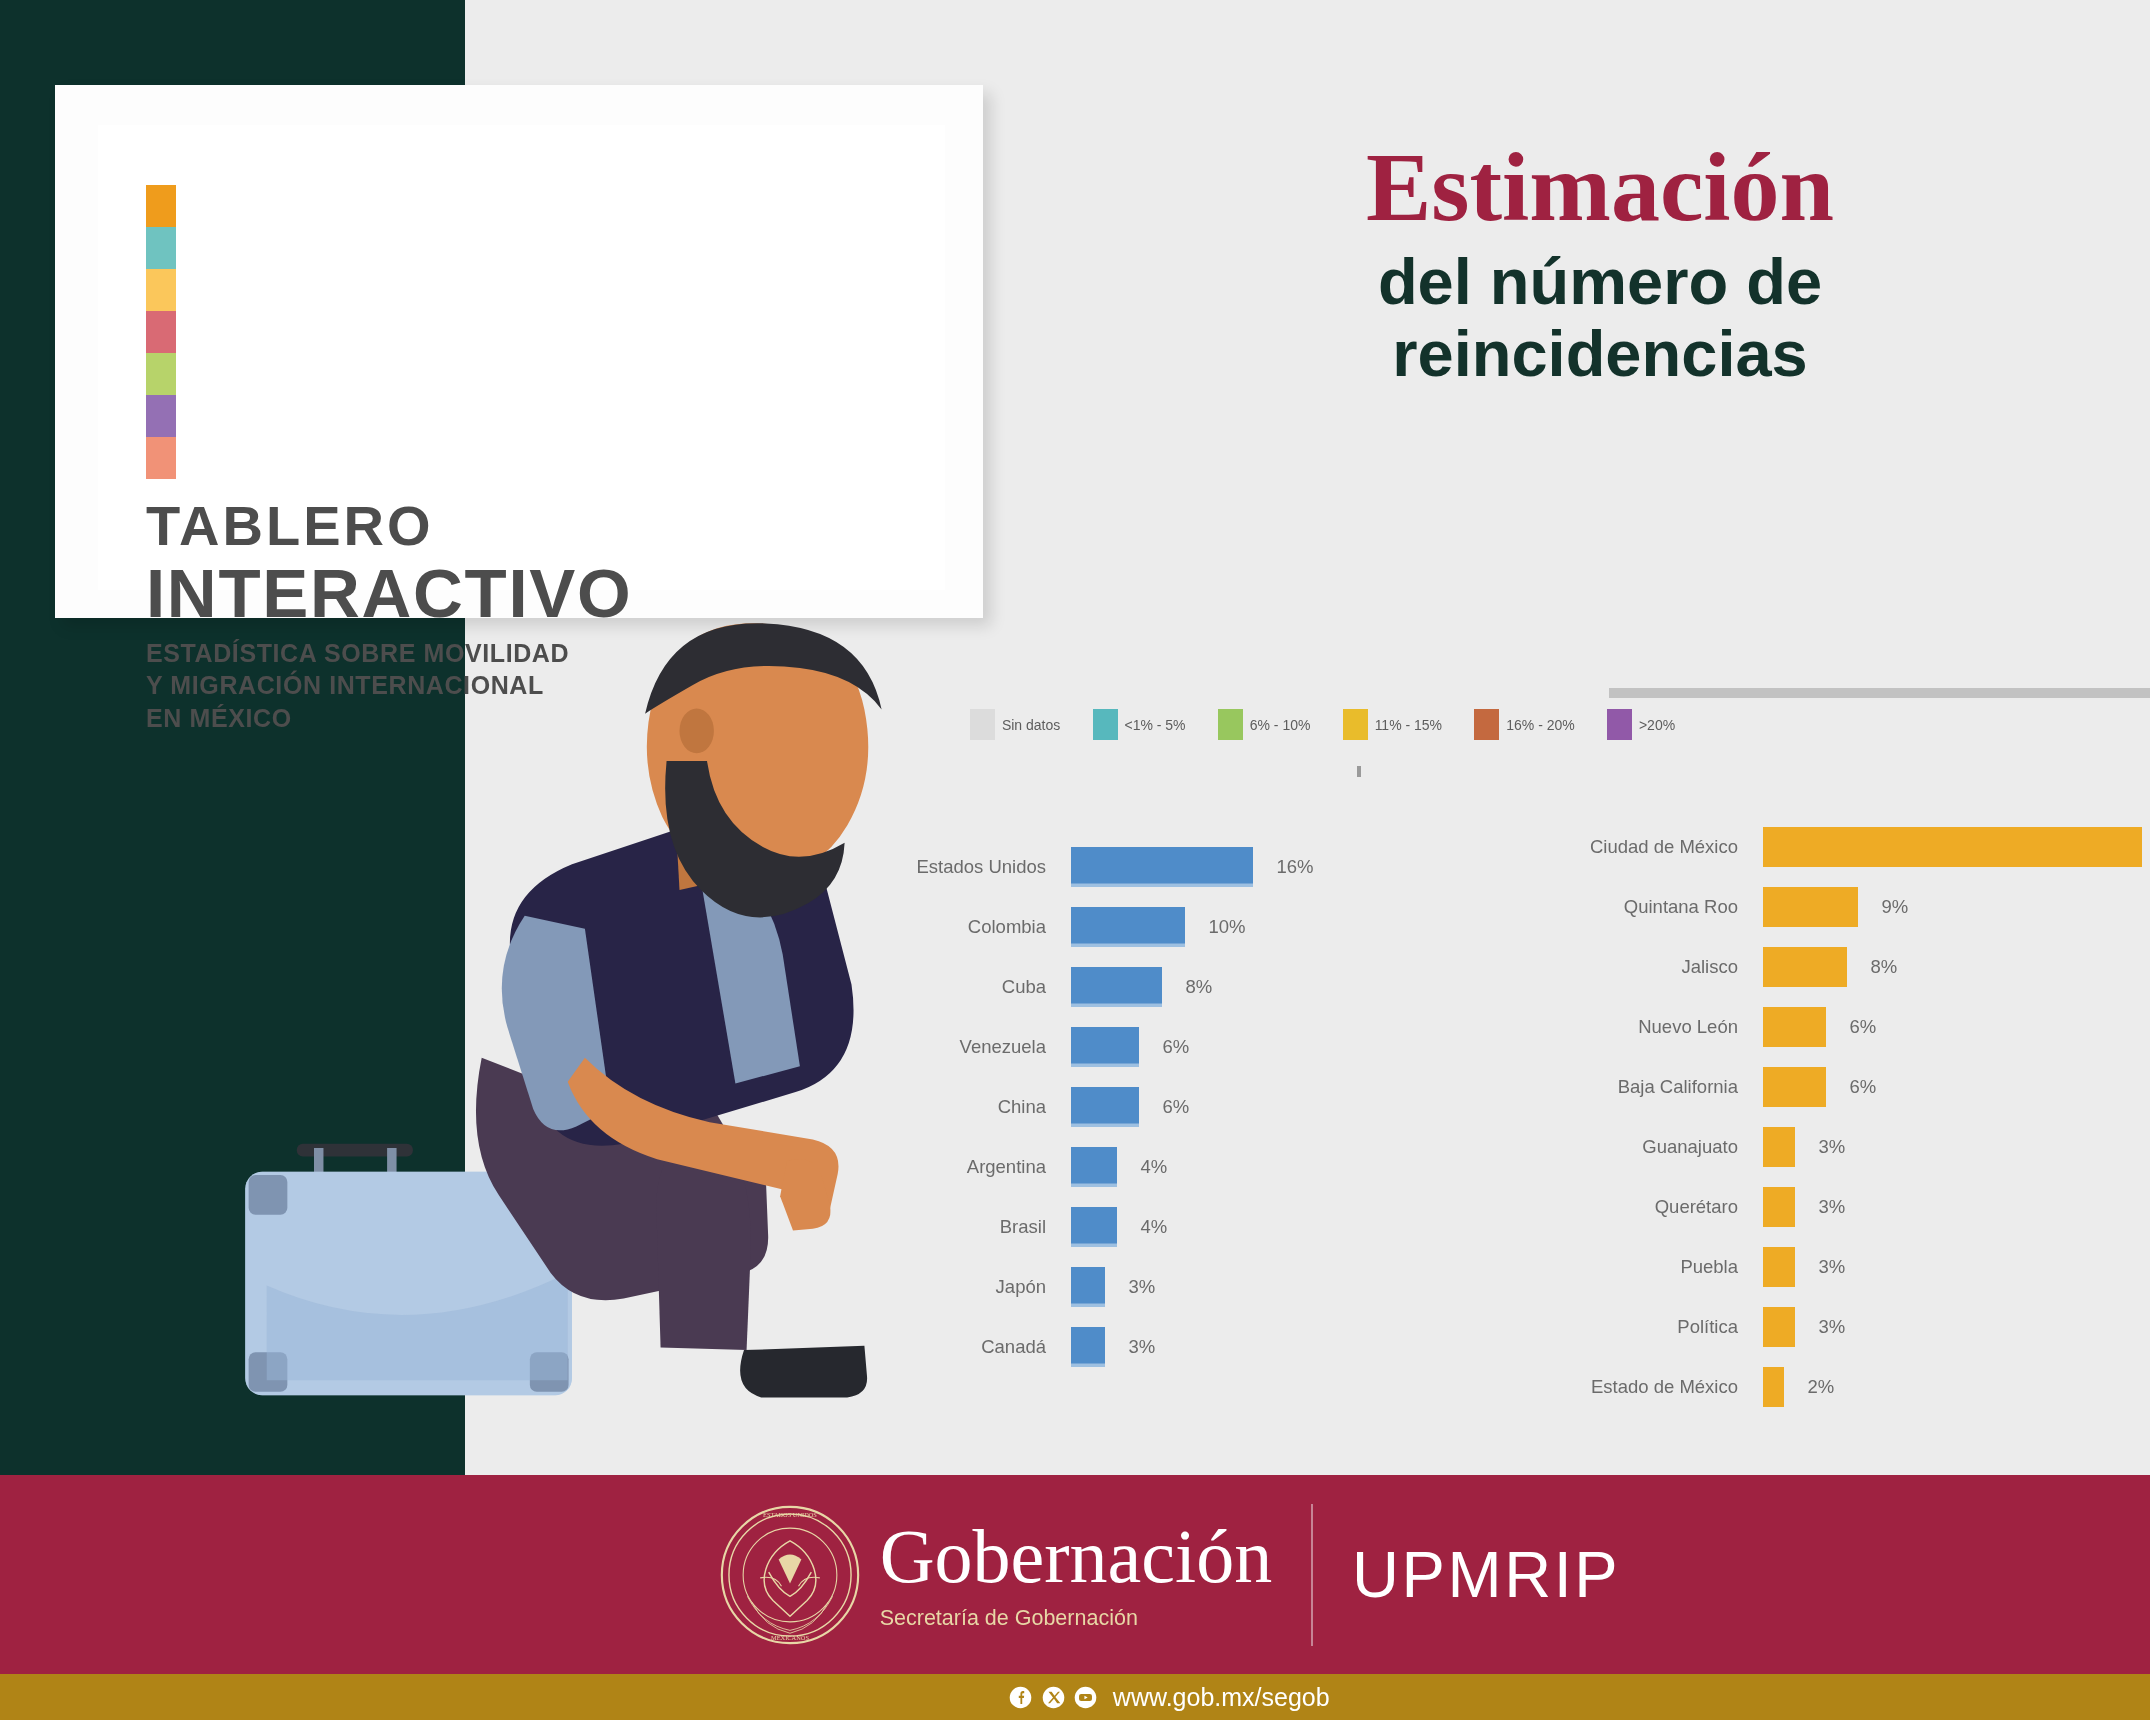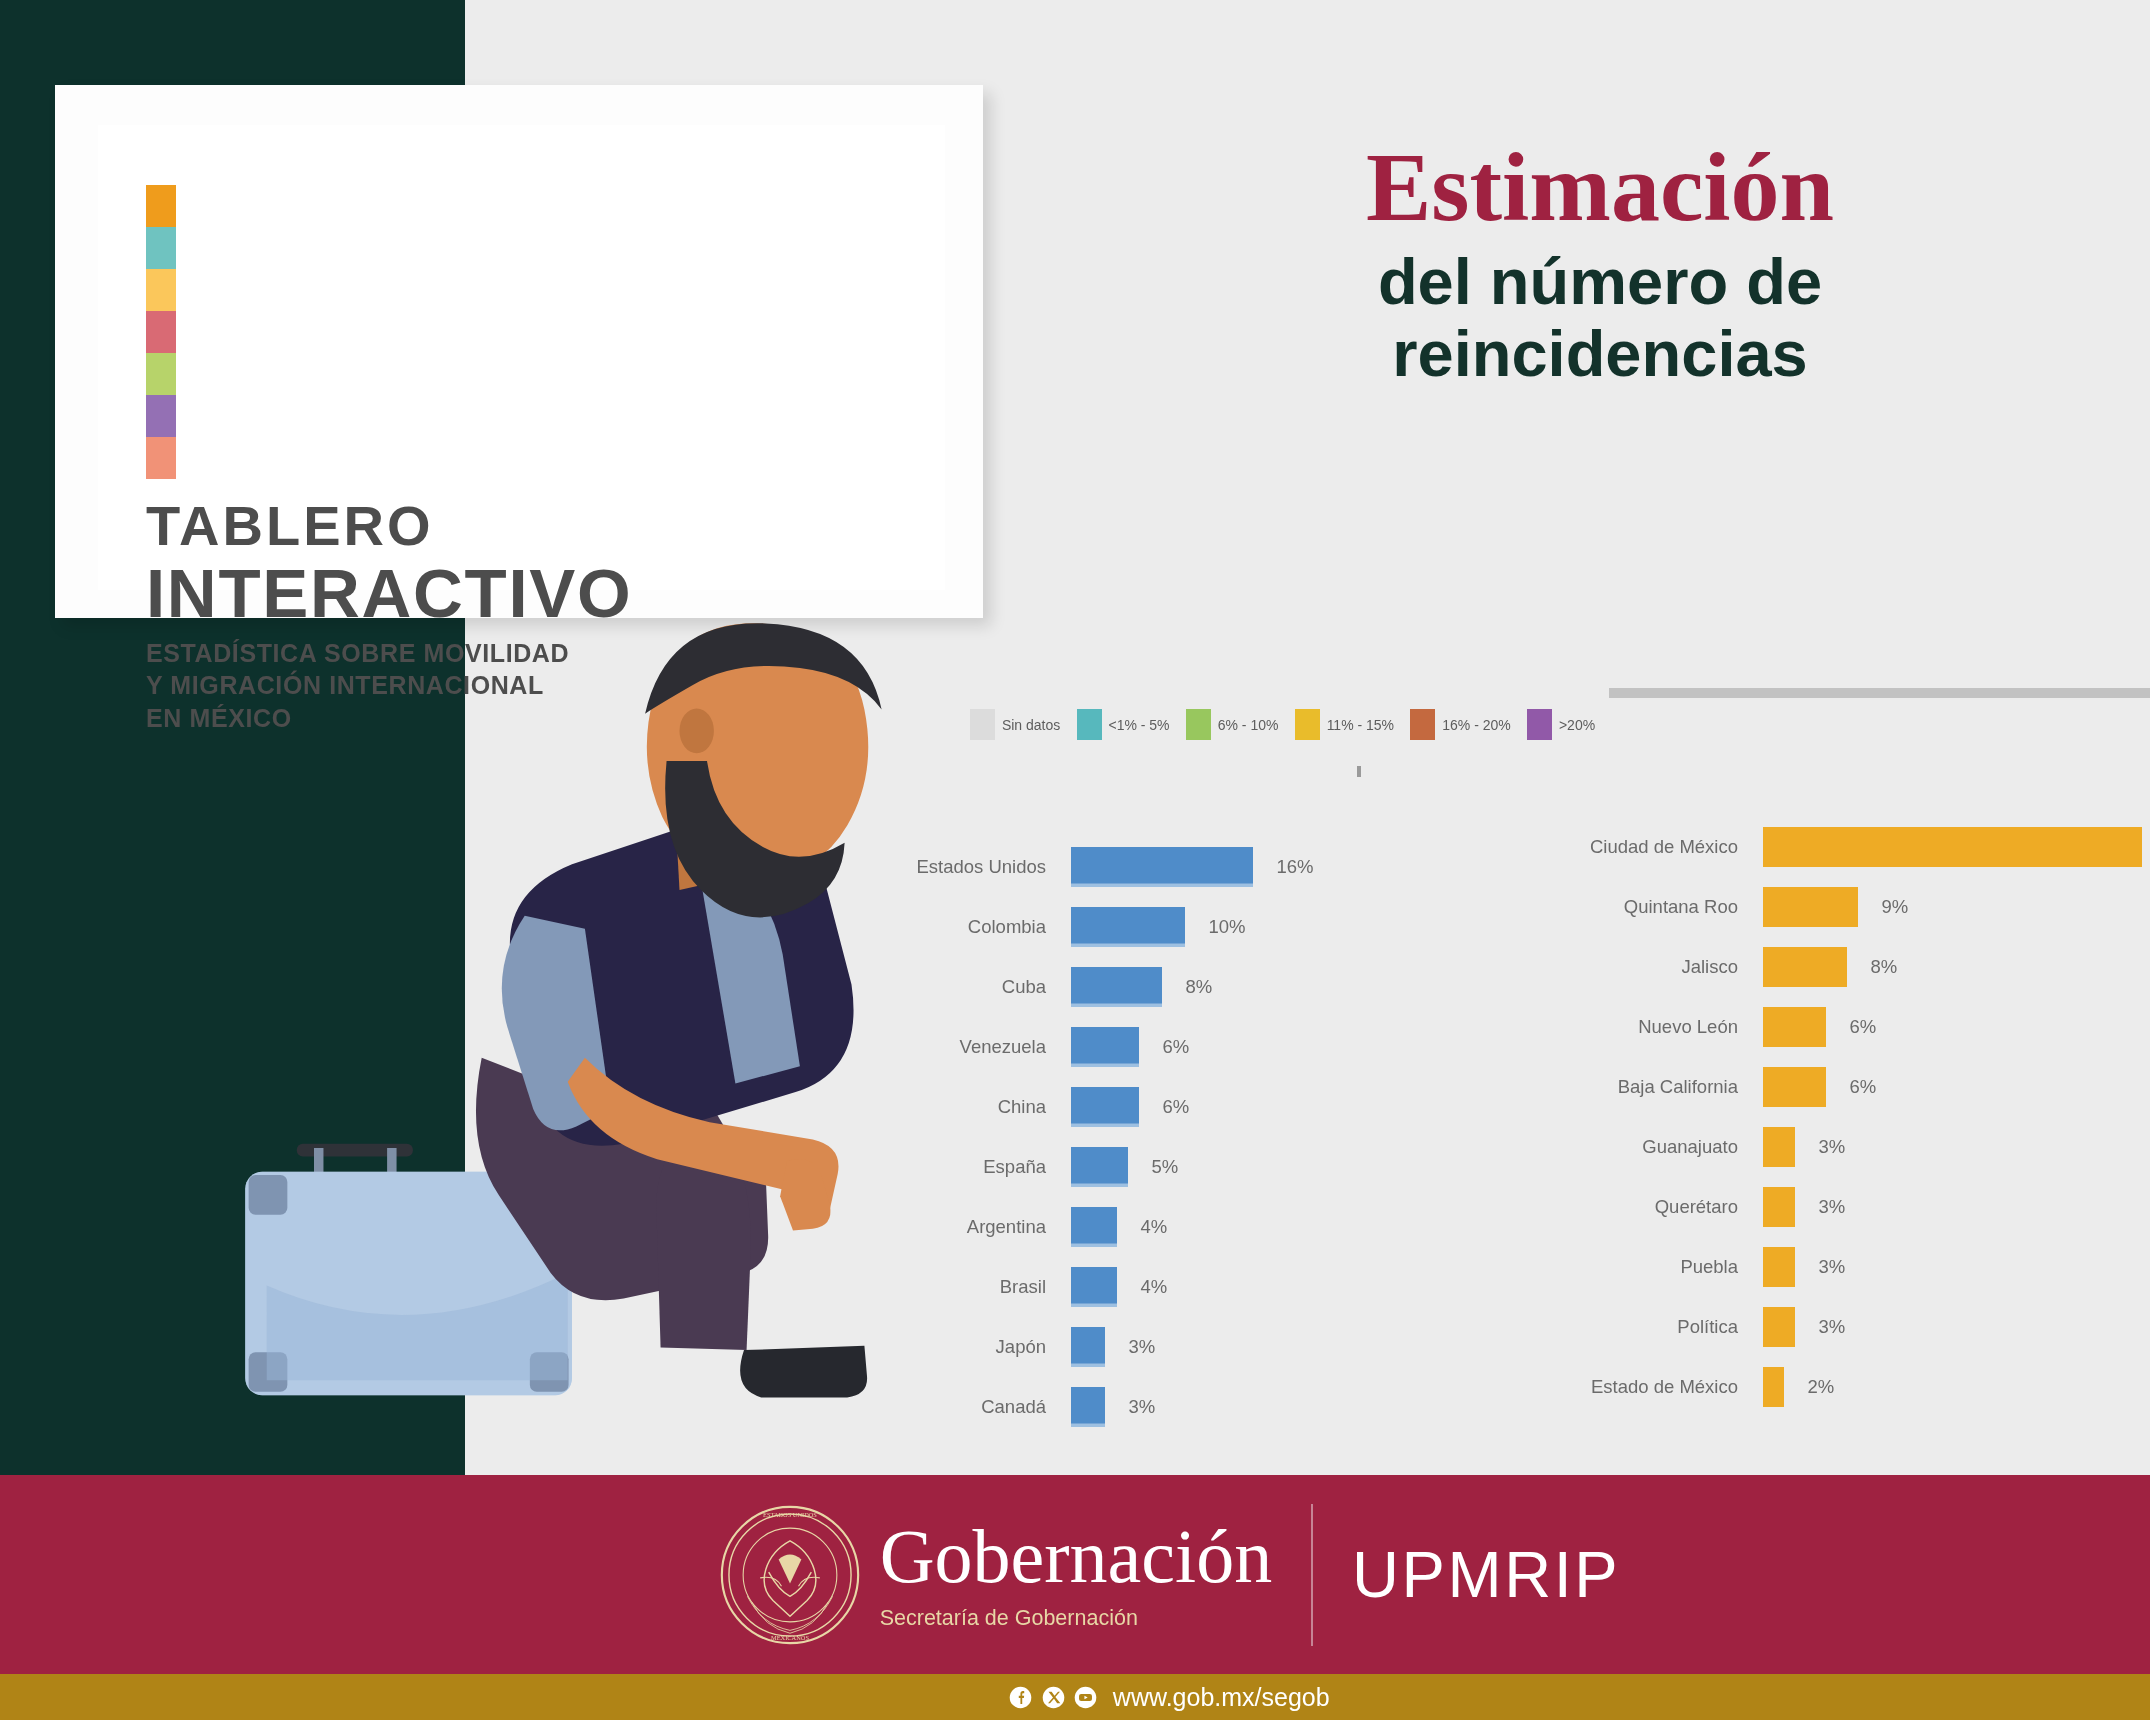--- a/index.html
+++ b/index.html
@@ -60,21 +60,21 @@
   }
   #title-sub {
     font-size:65px; font-weight:700; color:#13322b;
     line-height:1.12; margin-top:9.5px;
   }
   
   #illustration { position:absolute; left:185px; top:589px; width:903px; height:903px; z-index:6; }
   
   #legend {
     position:absolute; left:970px; top:709px; z-index:9;
-    display:flex; gap:0px;
+    display:flex; gap:16px;
   }
   .legend-item { display:flex; align-items:center; margin-right:16.3px; }
   .legend-swatch { width:25px; height:31px; margin-right:6.9px; }
   .legend-label { font-size:14px; color:#5d5d5d; white-space:nowrap; }
   #legend-rule {
     position:absolute; left:1609px; top:688px; width:731px; height:9.5px;
     background:#c2c2c2; z-index:8;
   }
   #legend-tick {
     position:absolute; left:1357px; top:766px; width:3.9px; height:11.2px;
@@ -281,27 +281,20 @@
       </div>
     </div>
     <div class="row">
       <div class="row-label">China</div>
       <div class="bar-wrap">
         <div class="bar" style="width: 68px;"></div>
         <span class="bar-val">6%</span>
       </div>
     </div>
     <div class="row">
-      <div class="row-label">España</div>
-      <div class="bar-wrap">
-        <div class="bar" style="width: 57px;"></div>
-        <span class="bar-val">5%</span>
-      </div>
-    </div>
-    <div class="row">
       <div class="row-label">Argentina</div>
       <div class="bar-wrap">
         <div class="bar" style="width: 46px;"></div>
         <span class="bar-val">4%</span>
       </div>
     </div>
     <div class="row">
       <div class="row-label">Brasil</div>
       <div class="bar-wrap">
         <div class="bar" style="width: 46px;"></div>

